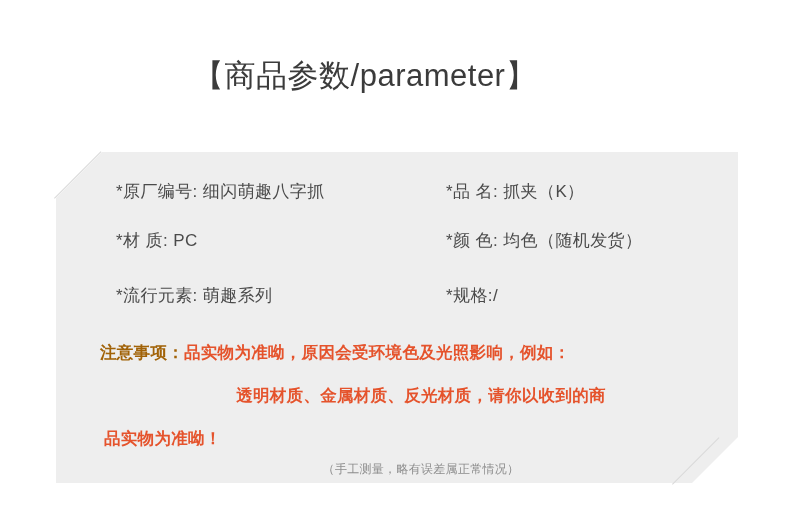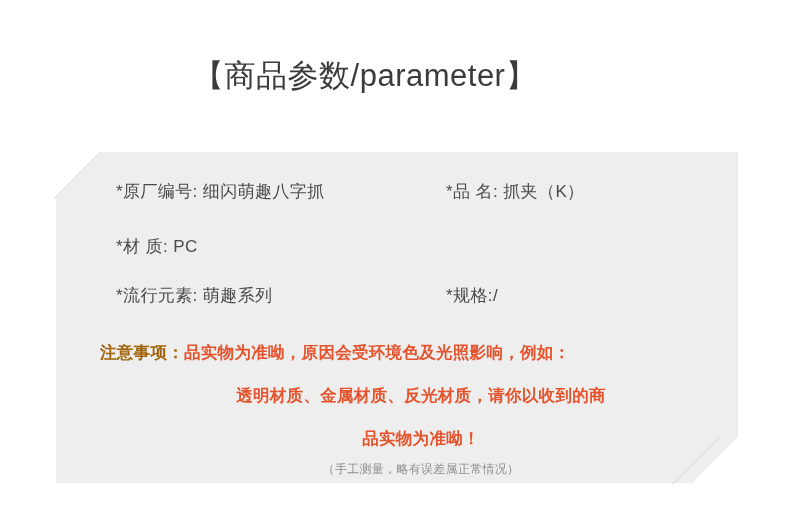--- a/index.html
+++ b/index.html
@@ -79,21 +79,21 @@
     width: 682px;
     height: 180px;
   }
   .spec-row {
     position: absolute;
     left: 0;
     width: 682px;
     height: 26px;
   }
   .spec-row.r1 { top: 27px; }
-  .spec-row.r2 { top: 82px; }
+  .spec-row.r2 { top: 76px; }
   .spec-row.r3 { top: 125px; margin-top: 6px; }
 
   .spec-cell {
     position: absolute;
     font-size: 17px;
     line-height: 26px;
     color: #4a4a4a;
     white-space: nowrap;
     letter-spacing: 0.4px;
   }
@@ -127,21 +127,20 @@
     top: 51px;
     left: 0;
     text-align: center;
     padding-left: 48px;
     box-sizing: border-box;
     color: #e5532c;
   }
   .notice-line.l3 {
     top: 94px;
     left: 0;
-    text-align: center;
     padding-left: 48px;
     box-sizing: border-box;
     color: #e5532c;
   }
   .notice-label {
     color: #a16207;
   }
   .notice-red {
     color: #e5532c;
   }
@@ -175,20 +174,21 @@
 
   <div class="specs">
 
     <div class="spec-row r1">
       <span class="spec-cell left">*原厂编号: 细闪萌趣八字抓</span>
       <span class="spec-cell right">*品 名: 抓夹（K）</span>
     </div>
 
     <div class="spec-row r2">
       <span class="spec-cell left">*材 质: PC</span>
+      <span class="spec-cell right">*颜 色: 均色（随机发货）</span>
     </div>
 
     <div class="spec-row r3">
       <span class="spec-cell left">*流行元素: 萌趣系列</span>
       <span class="spec-cell right">*规格:/</span>
     </div>
 
   </div>
 
   <div class="notice">

